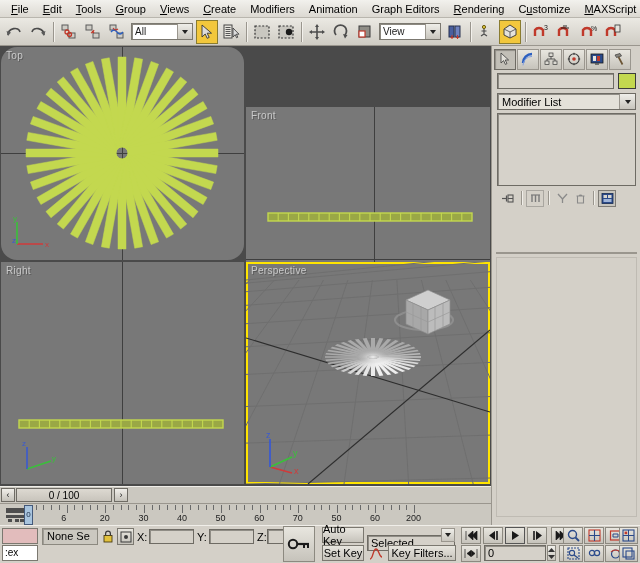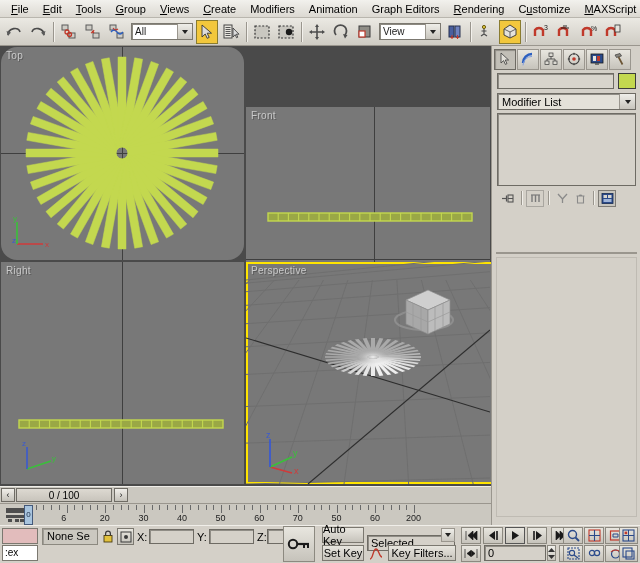--- a/index.html
+++ b/index.html
@@ -454,21 +454,21 @@
       </svg>
       <div class="vlabel">Right</div>
       <svg class="axis" style="left:20px;top:175px;" viewBox="0 0 40 38">
         <path d="M6 32 L30 24" stroke="#3ac03a" stroke-width="1.6"></path>
         <path d="M6 32 L6 10" stroke="#3a5ad0" stroke-width="1.6"></path>
         <text x="31" y="24" font-size="8" fill="#3ac03a" font-family="Liberation Sans">y</text>
         <text x="1" y="9" font-size="8" fill="#3a5ad0" font-family="Liberation Sans">z</text>
       </svg>
     </div>
 
-    <div class="vp active" style="left:246px;top:216px;width:244px;height:222px;padding-left:13px;">
+    <div class="vp active" style="left:246px;top:216px;width:244px;height:222px;">
       <svg width="244" height="222" style="position:absolute;left:0;top:0;">
         <defs>
           <radialGradient id="glow" cx="50%" cy="50%" r="50%">
             <stop offset="0%" stop-color="#f2f2f2" stop-opacity="1"></stop>
             <stop offset="100%" stop-color="#bdbdbd" stop-opacity="0"></stop>
           </radialGradient>
         </defs>
         <g id="persp-grid" stroke="#6f6f6f" stroke-width="1" fill="none">
             <line x1="0" y1="18" x2="244" y2="-6"></line>
             <line x1="0" y1="21.137396440513154" x2="244" y2="-0.8626035594868462"></line>

